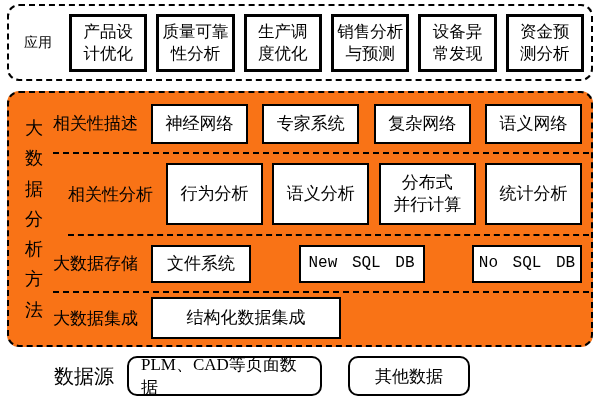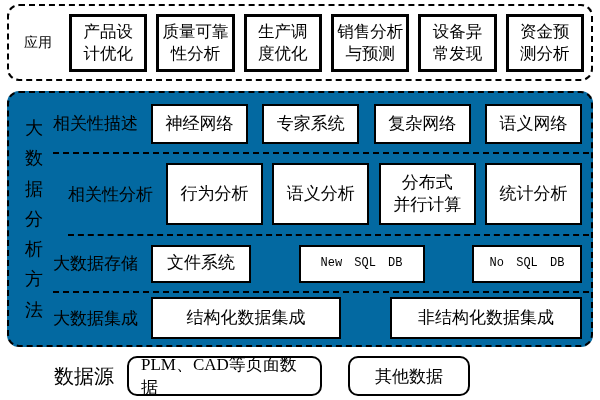--- a/index.html
+++ b/index.html
@@ -44,21 +44,21 @@
 
   
   .methods-container {
     box-sizing: border-box;
     height: 256px;
     margin-top: 10px;
     border: 2px dashed #000;
     border-radius: 12px;
     display: flex;
     padding: 2px 2px 2px 6px;
-    background: #0369a1;
+    background: #f97316;
   }
   .vlabel-col {
     flex: none; width: 38px;
     display: flex; align-items: center; justify-content: center;
   }
   .vlabel {
     width: 1.15em;
     font-size: 18px;
     line-height: 1.68;
     text-align: center;
@@ -81,30 +81,30 @@
     box-sizing: border-box;
     border: 2.5px solid #000;
     display: flex; align-items: center; justify-content: center;
     text-align: center;
     white-space: pre-line;
     font-size: 17px; line-height: 1.28;
     background: #fff;
   }
   .mrow-1 .mbox { width: 97px;  height: 40px; }
   .mrow-2 .mbox { width: 97px;  height: 62px; }
-  .mrow-3 .mbox { height: 38px; font-family: Liberation Mono, monospace; }
+  .mrow-3 .mbox { height: 38px; }
   .mrow-4 .mbox { height: 42px; }
   .w-file    { width: 100px; }
   .w-newsql  { width: 126px; }
   .w-nosql   { width: 110px; }
   .w-struct  { width: 190px; }
   .w-unstruct{ width: 192px; }
   .latin {
     font-family: "Liberation Mono", "DejaVu Sans Mono", monospace;
-    font-size: 12px;
+    font-size: 16px;
     word-spacing: 5px;
   }
 
   
   .source-row {
     margin-top: 7px;
     height: 44px;
     display: flex; align-items: center;
     padding-left: 47px;
   }
@@ -177,21 +177,20 @@
           <div class="mbox w-file">文件系统</div>
           <div class="mbox w-newsql latin">New SQL DB</div>
           <div class="mbox w-nosql latin">No SQL DB</div>
         </div>
       </div>
 
       <div class="mrow mrow-4">
         <div class="row-label">大数据集成</div>
         <div class="row-boxes">
           <div class="mbox w-struct">结构化数据集成</div>
-          <div class="mbox w-unstruct">非结构化数据集成</div>
         </div>
       </div>
 
     </div>
   </div>
 
   <div class="source-row">
     <div class="source-label">数据源</div>
     <div class="source-box w-plm">PLM、CAD等页面数据</div>
     <div class="source-box w-other">其他数据</div>

